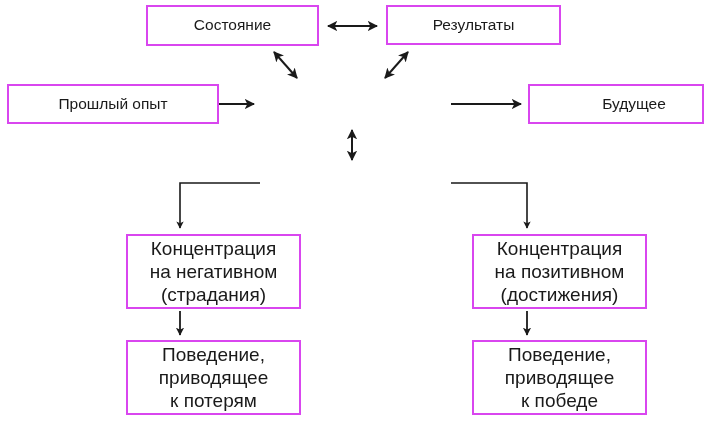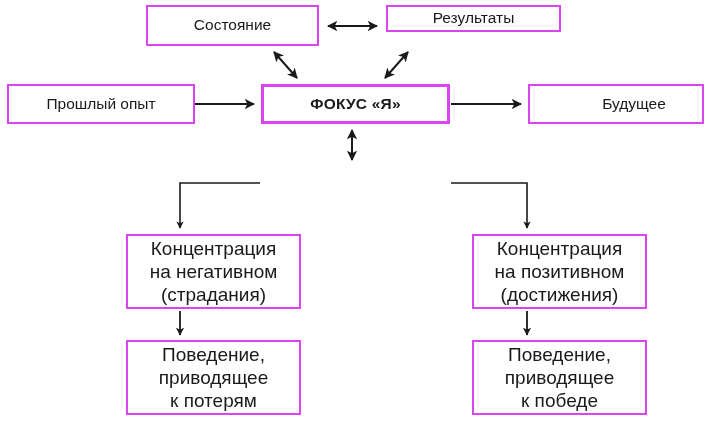--- a/index.html
+++ b/index.html
@@ -93,31 +93,28 @@
 
     <line x1="180" y1="311" x2="180" y2="335" stroke="#1a1a1a" stroke-width="1.8" marker-end="url(#arrow-end-sm)"></line>
 
     <line x1="527" y1="311" x2="527" y2="335" stroke="#1a1a1a" stroke-width="1.8" marker-end="url(#arrow-end-sm)"></line>
   </svg>
 
   <div class="node node-single" style="left: 146px; top: 5px; width: 173px; height: 41px;">
     <span class="node-label">Состояние</span>
   </div>
 
-  <div class="node node-single" style="left: 386px; top: 5px; width: 175px; height: 27px;">
+  <div class="node node-single" style="left: 386px; top: 5px; width: 175px; height: 40px;">
     <span class="node-label">Результаты</span>
   </div>
 
-  <div class="node node-single" style="left: 7px; top: 84px; width: 188px; height: 40px;">
+  <div class="node node-single" style="left: 7px; top: 84px; width: 212px; height: 40px;">
     <span class="node-label">Прошлый опыт</span>
   </div>
 
-  <div class="node node-emphasis" style="left: 261px; top: 84px; width: 189px; height: 40px;">
-    <span class="node-label">ФОКУС «Я»</span>
-  </div>
 
   <div class="node node-single" style="left: 528px; top: 84px; width: 176px; height: 40px; padding-left: 36px;">
     <span class="node-label">Будущее</span>
   </div>
 
 
   <div class="node node-multi" style="left: 93px; top: 234px; width: 175px; height: 75px;">
     <span class="node-label">Концентрация
 на негативном
 (страдания)</span>

